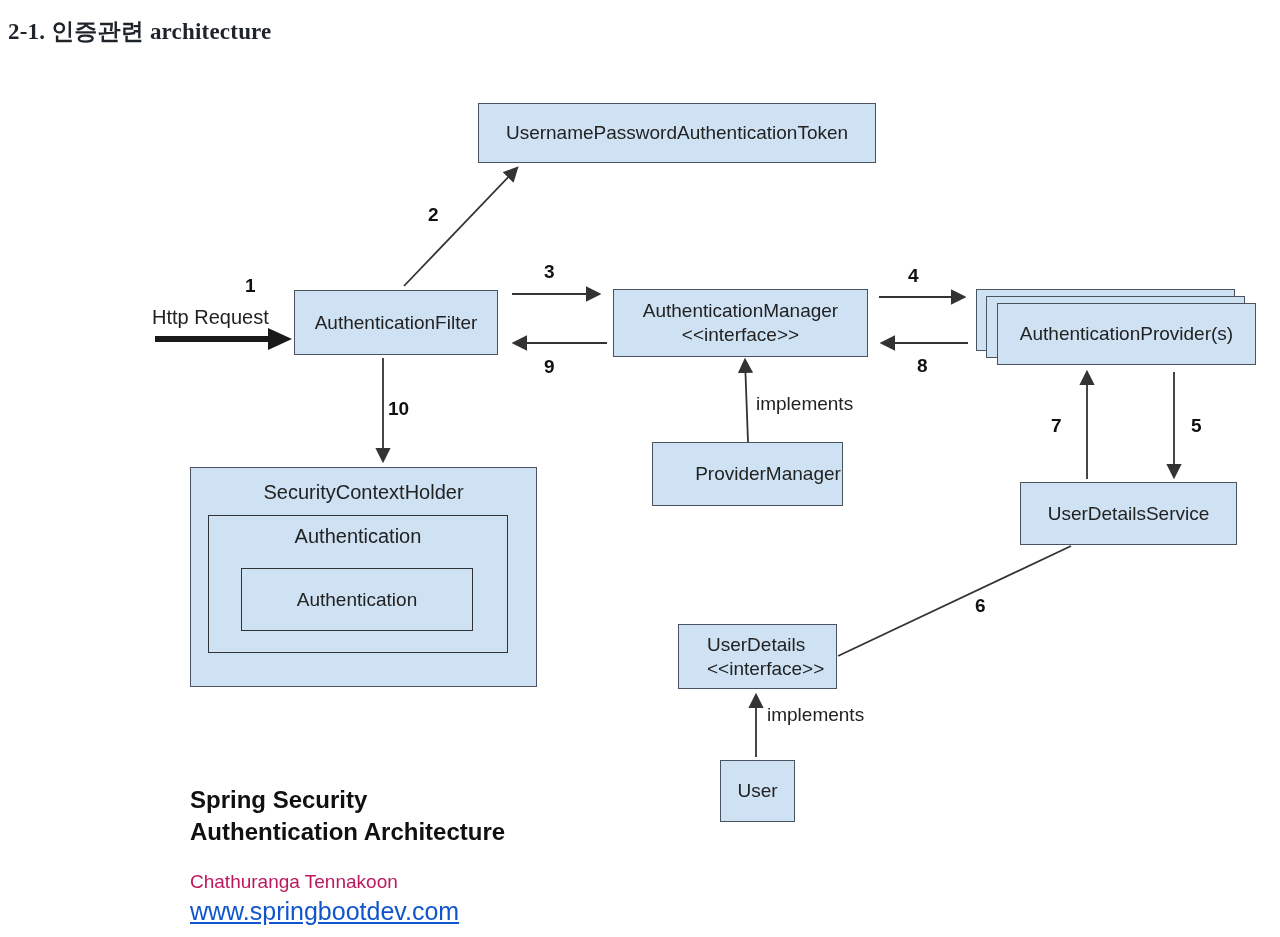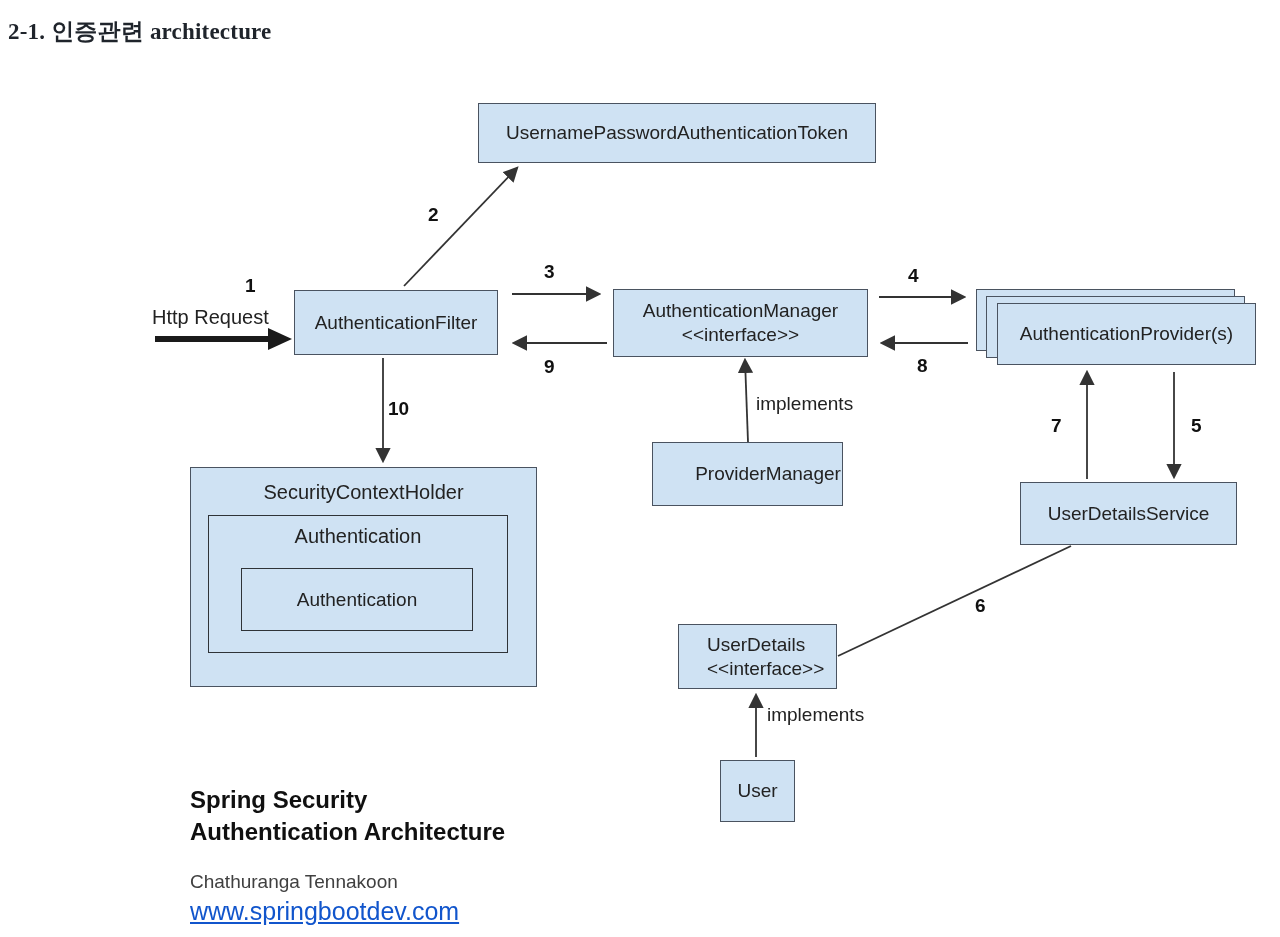--- a/index.html
+++ b/index.html
@@ -35,21 +35,21 @@
   .inner-box{border-color:var(--inner-border);border-width:1.5px;}
   .step{
     position:absolute;font-size:19px;font-weight:bold;color:#111111;line-height:1;
   }
   .note{
     position:absolute;font-size:20px;color:#222222;line-height:1;white-space:nowrap;
   }
   #arrow-layer{position:absolute;left:0;top:0;width:1280px;height:937px;pointer-events:none;}
   #footer{position:absolute;left:190px;top:776px;margin-top:8px;}
   #footer .footer-heading{font-size:24px;font-weight:bold;color:#101010;line-height:1.33;}
-  #footer .footer-author{font-size:19px;color:#404040;margin-top:22px;line-height:1.3;}
+  #footer .footer-author{font-size:19px;color:#be185d;margin-top:22px;line-height:1.3;}
   #footer .footer-link{font-size:25px;color:var(--link-blue);text-decoration:underline;line-height:1.3;cursor:pointer;}
 </style>
 </head>
 <body>
 
 <div id="canvas">
 
   <div id="page-title">2-1. 인증관련 architecture</div>
 
   <svg id="arrow-layer" viewBox="0 0 1280 937" xmlns="http://www.w3.org/2000/svg">

